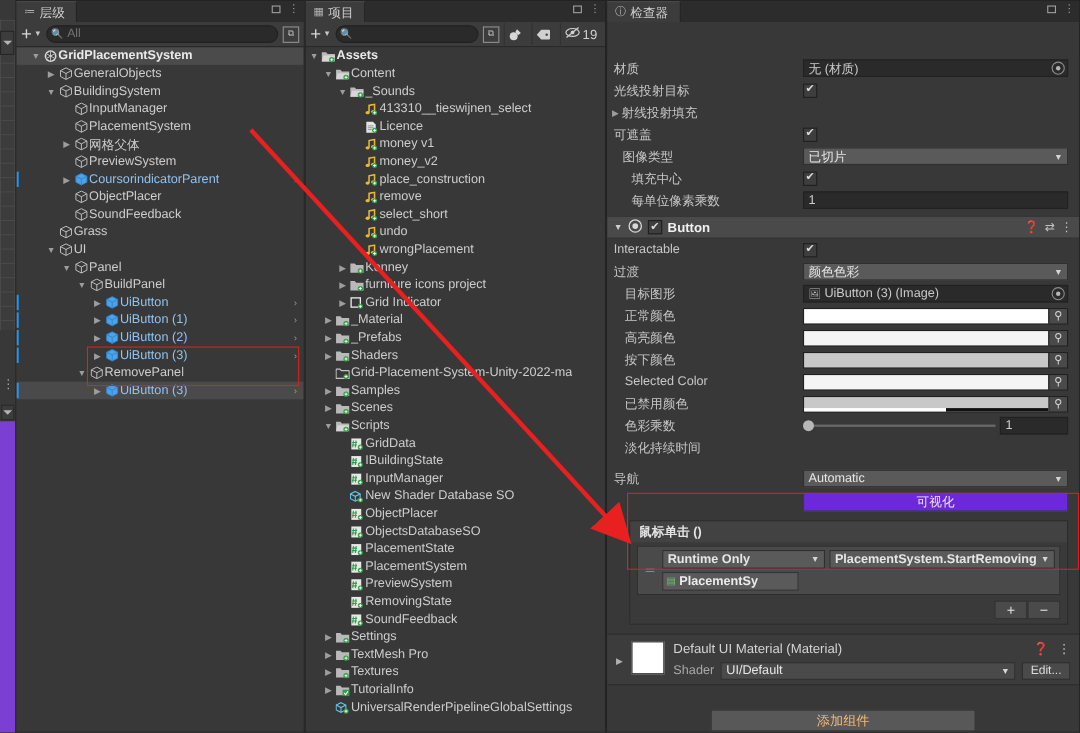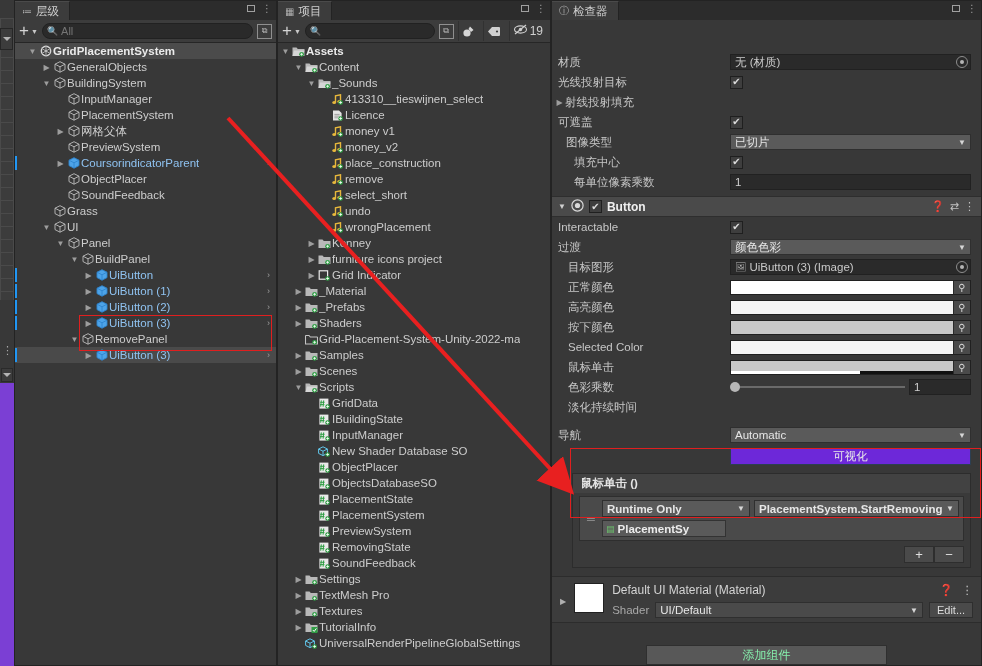--- a/index.html
+++ b/index.html
@@ -117,21 +117,21 @@
   .evleft { width:148px; display:flex; flex-direction:column; gap:3px; }
   .evright { flex:1; }
   .evobj { height:17px; background:#5a5a5a; border:1px solid #333; display:flex; align-items:center;
            gap:3px; padding:0 3px; color:#ececec; font-size:11.5px; font-weight:bold; width:124px; }
   .pmbar { display:flex; justify-content:flex-end; gap:0; }
   .pmbtn { width:30px;height:17px; background:#4a4a4a; border:1px solid #2e2e2e;
            display:flex;align-items:center;justify-content:center;color:#e0e0e0;font-size:13px; }
   .matbox { border-top:1px solid #2c2c2c; border-bottom:1px solid #2c2c2c; background:#3c3c3c; }
   .matsw { width:30px;height:30px;background:#fff;border:1px solid #222; }
   .addbtn { height:20px; background:#585858; border:1px solid #2f2f2f;
-            display:flex;align-items:center;justify-content:center;color:#86efac;font-size:12px; }
+            display:flex;align-items:center;justify-content:center;color:#fdba74;font-size:12px; }
   .editbtn { width:44px;height:16px;background:#4a4a4a;border:1px solid #2e2e2e;
              display:flex;align-items:center;justify-content:center;color:#dcdcdc;font-size:11px; }
 
   .arrowline { position:absolute; left:0; top:0; width:982px; height:666px; pointer-events:none; }
 </style>
 </head>
 <body>
 
 <div class="app">
 
@@ -1100,21 +1100,21 @@
         <span class="plabel" style="margin-left:10px;">Selected Color</span>
         <div class="pfield">
           <div class="swatch">
             <div class="sw-body" id="sw-sel" style="background: rgb(245, 245, 245);"></div>
             <div class="eyed">⚲</div>
           </div>
         </div>
       </div>
 
       <div class="prow">
-        <span class="plabel" style="margin-left:10px;">鼠标单击</span>
+        <span class="plabel" style="margin-left:10px;">已禁用颜色</span>
         <div class="pfield">
           <div class="swatch">
             <div class="sw-body" id="sw-dis" style="position: relative; background: rgb(200, 200, 200);">
               <div style="position:absolute;left:0;bottom:0;width:58%;height:3px;background:#ffffff;"></div>
               <div style="position:absolute;right:0;bottom:0;width:42%;height:3px;background:#111;"></div>
             </div>
             <div class="eyed">⚲</div>
           </div>
         </div>
       </div>

